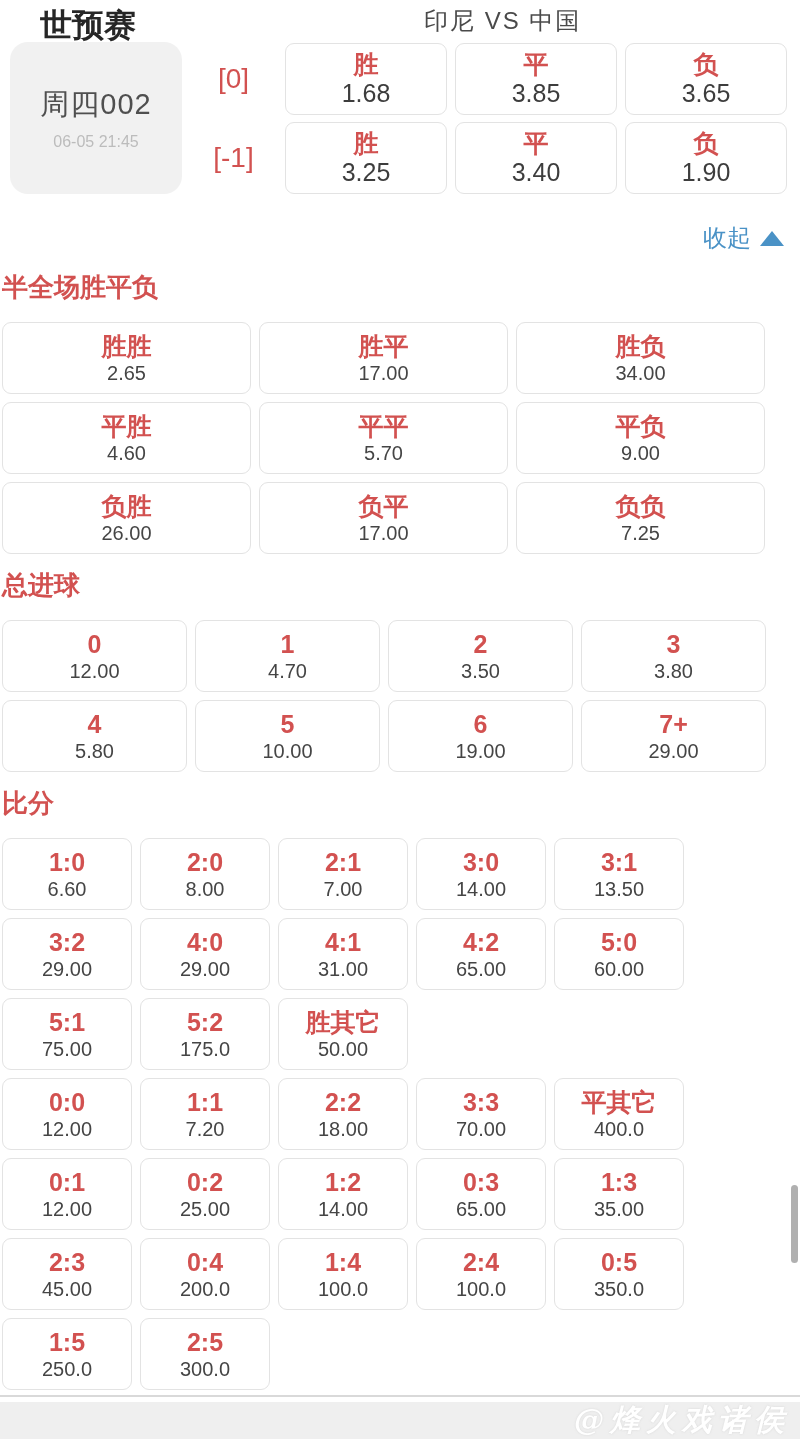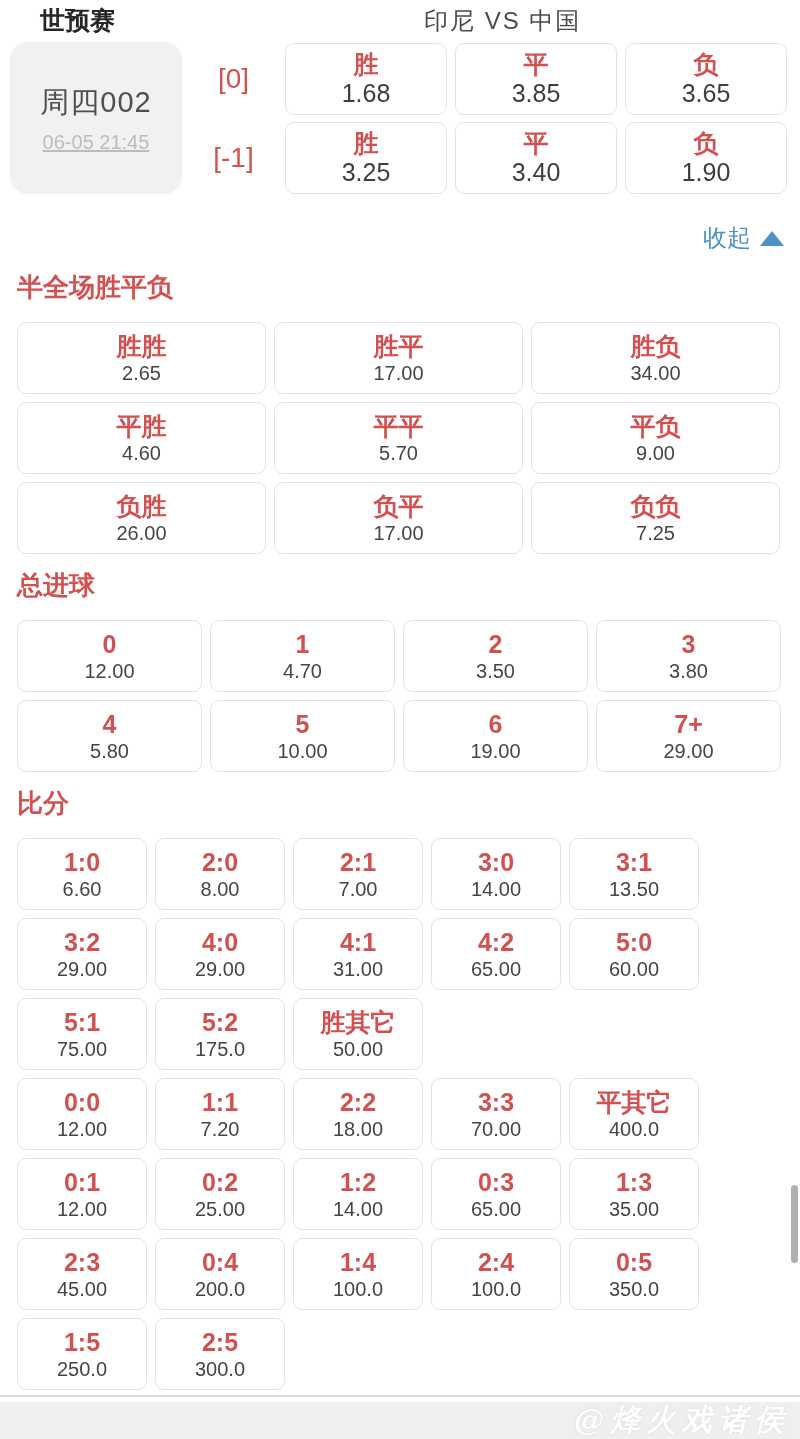--- a/index.html
+++ b/index.html
@@ -16,35 +16,35 @@
     width:800px;height:1439px;
     background:#ffffff;
     font-family:"Liberation Sans", sans-serif;
     position:relative;
     overflow:hidden;
   }
   
   .header{position:relative;height:38px;}
   .league{
     position:absolute;left:40px;top:4px;
-    font-size:25px;font-weight:700;color:#262626;text-align:right;
+    font-size:32px;font-weight:700;color:#262626;text-align:right;
   }
   .match-title{
     position:absolute;left:424px;top:5px;
     font-size:24px;color:#4a4a4a;letter-spacing:2px;font-weight:500;
   }
   
   .top-panel{position:relative;height:170px;}
   .match-card{
     position:absolute;left:10px;top:4px;width:172px;height:152px;
     background:var(--card-bg);border-radius:18px;
     display:flex;flex-direction:column;align-items:center;justify-content:center;gap:8px;
   }
   .match-no{font-size:29px;color:#4f4f4f;letter-spacing:1px;}
-  .match-datetime{font-size:20px;color:#bcbcbc;text-decoration:underline;}
+  .match-datetime{font-size:16px;color:#bcbcbc;}
   #main-odds{position:absolute;left:0;top:5px;right:0;}
   .handicap-row{display:flex;padding-left:182px;margin-bottom:7px;}
   .handicap-label{
     width:103px;display:flex;align-items:center;justify-content:center;
     color:var(--accent-red);font-size:28px;font-weight:500;
   }
   .main-cell{width:162px;height:74px;margin-right:8px;}
   .main-cell .cell-label{font-size:25px;}
   .main-cell .cell-odds{font-size:25px;color:#3d3d3d;}
   
@@ -55,21 +55,21 @@
   .collapse-link{
     display:inline-flex;align-items:center;gap:9px;
     color:var(--link-blue);font-size:24px;cursor:pointer;
   }
   .tri-up{
     width:0;height:0;display:inline-block;
     border-left:12px solid transparent;border-right:12px solid transparent;
     border-bottom:15px solid var(--link-blue);
   }
   
-  #sections{padding:0 17px;}
+  #sections{padding:0 2px;}
   .section-title{
     margin:16px 0 20px;font-size:26px;line-height:30px;
     font-weight:700;color:var(--accent-red);
   }
   .odds-grid{display:flex;flex-direction:column;gap:8px;}
   .grid-row{display:flex;gap:8px;}
   .cell{
     border:1px solid var(--cell-border);border-radius:9px;background:#fff;
     display:flex;flex-direction:column;align-items:center;justify-content:center;gap:4px;
     height:72px;flex:none;

